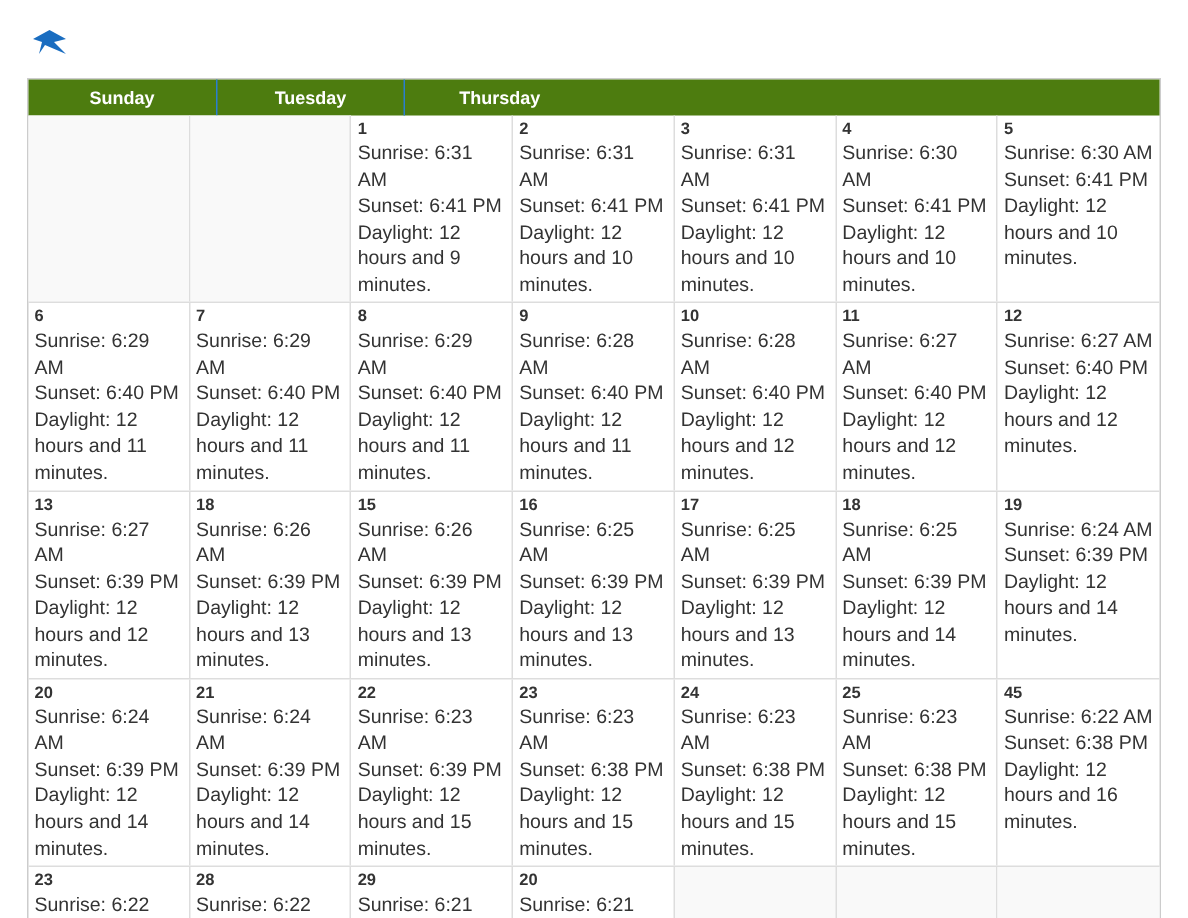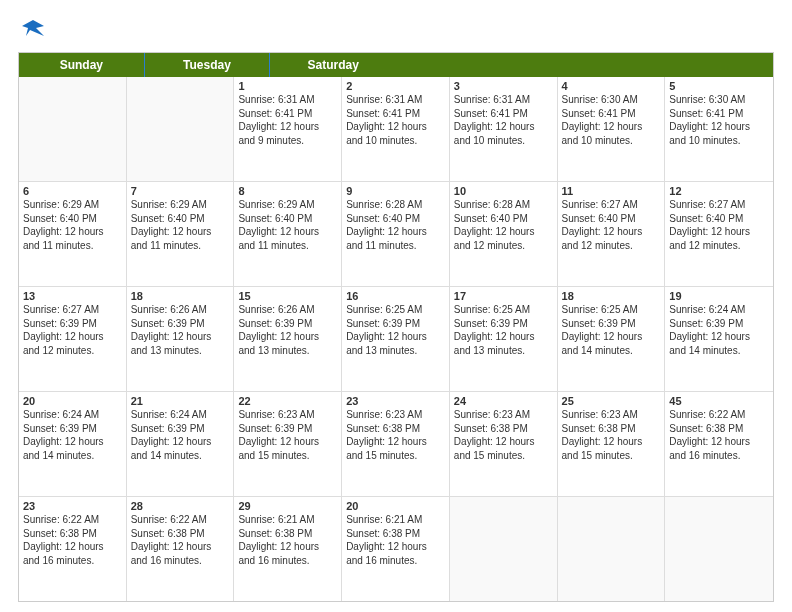--- a/index.html
+++ b/index.html
@@ -97,21 +97,21 @@
     }
     .cal-cell:last-child { border-right: none; }
     .cal-cell.empty { background: #f9f9f9; }
     .day-num {
       font-size: 11px;
       font-weight: bold;
       display: block;
       margin-bottom: 1px;
     }
     .cell-text {
-      font-size: 10px;
+      font-size: 13px;
       line-height: 1.35;
       color: #333;
     }
   </style>
 </head>
 <body>
 
 <div class="page">
   <div class="header">
     <div class="logo">
@@ -128,21 +128,21 @@
     <div class="title-block">
       <div class="month-title"></div>
       <div class="subtitle"></div>
     </div>
   </div>
 
   <div class="calendar">
     <div class="cal-header">
     <div class="cal-header-cell">Sunday</div>
         <div class="cal-header-cell">Tuesday</div>
-        <div class="cal-header-cell">Saturday</div>
+        <div class="cal-header-cell">Thursday</div>
       </div>
     <div class="cal-body">
     <div class="cal-row">
           <div class="cal-cell empty"></div>
           <div class="cal-cell empty"></div>
           <div class="cal-cell">
             <span class="day-num">1</span>
             <div class="cell-text" style="white-space: pre-line;">Sunrise: 6:31 AM
 Sunset: 6:41 PM
 Daylight: 12 hours and 9 minutes.</div>

